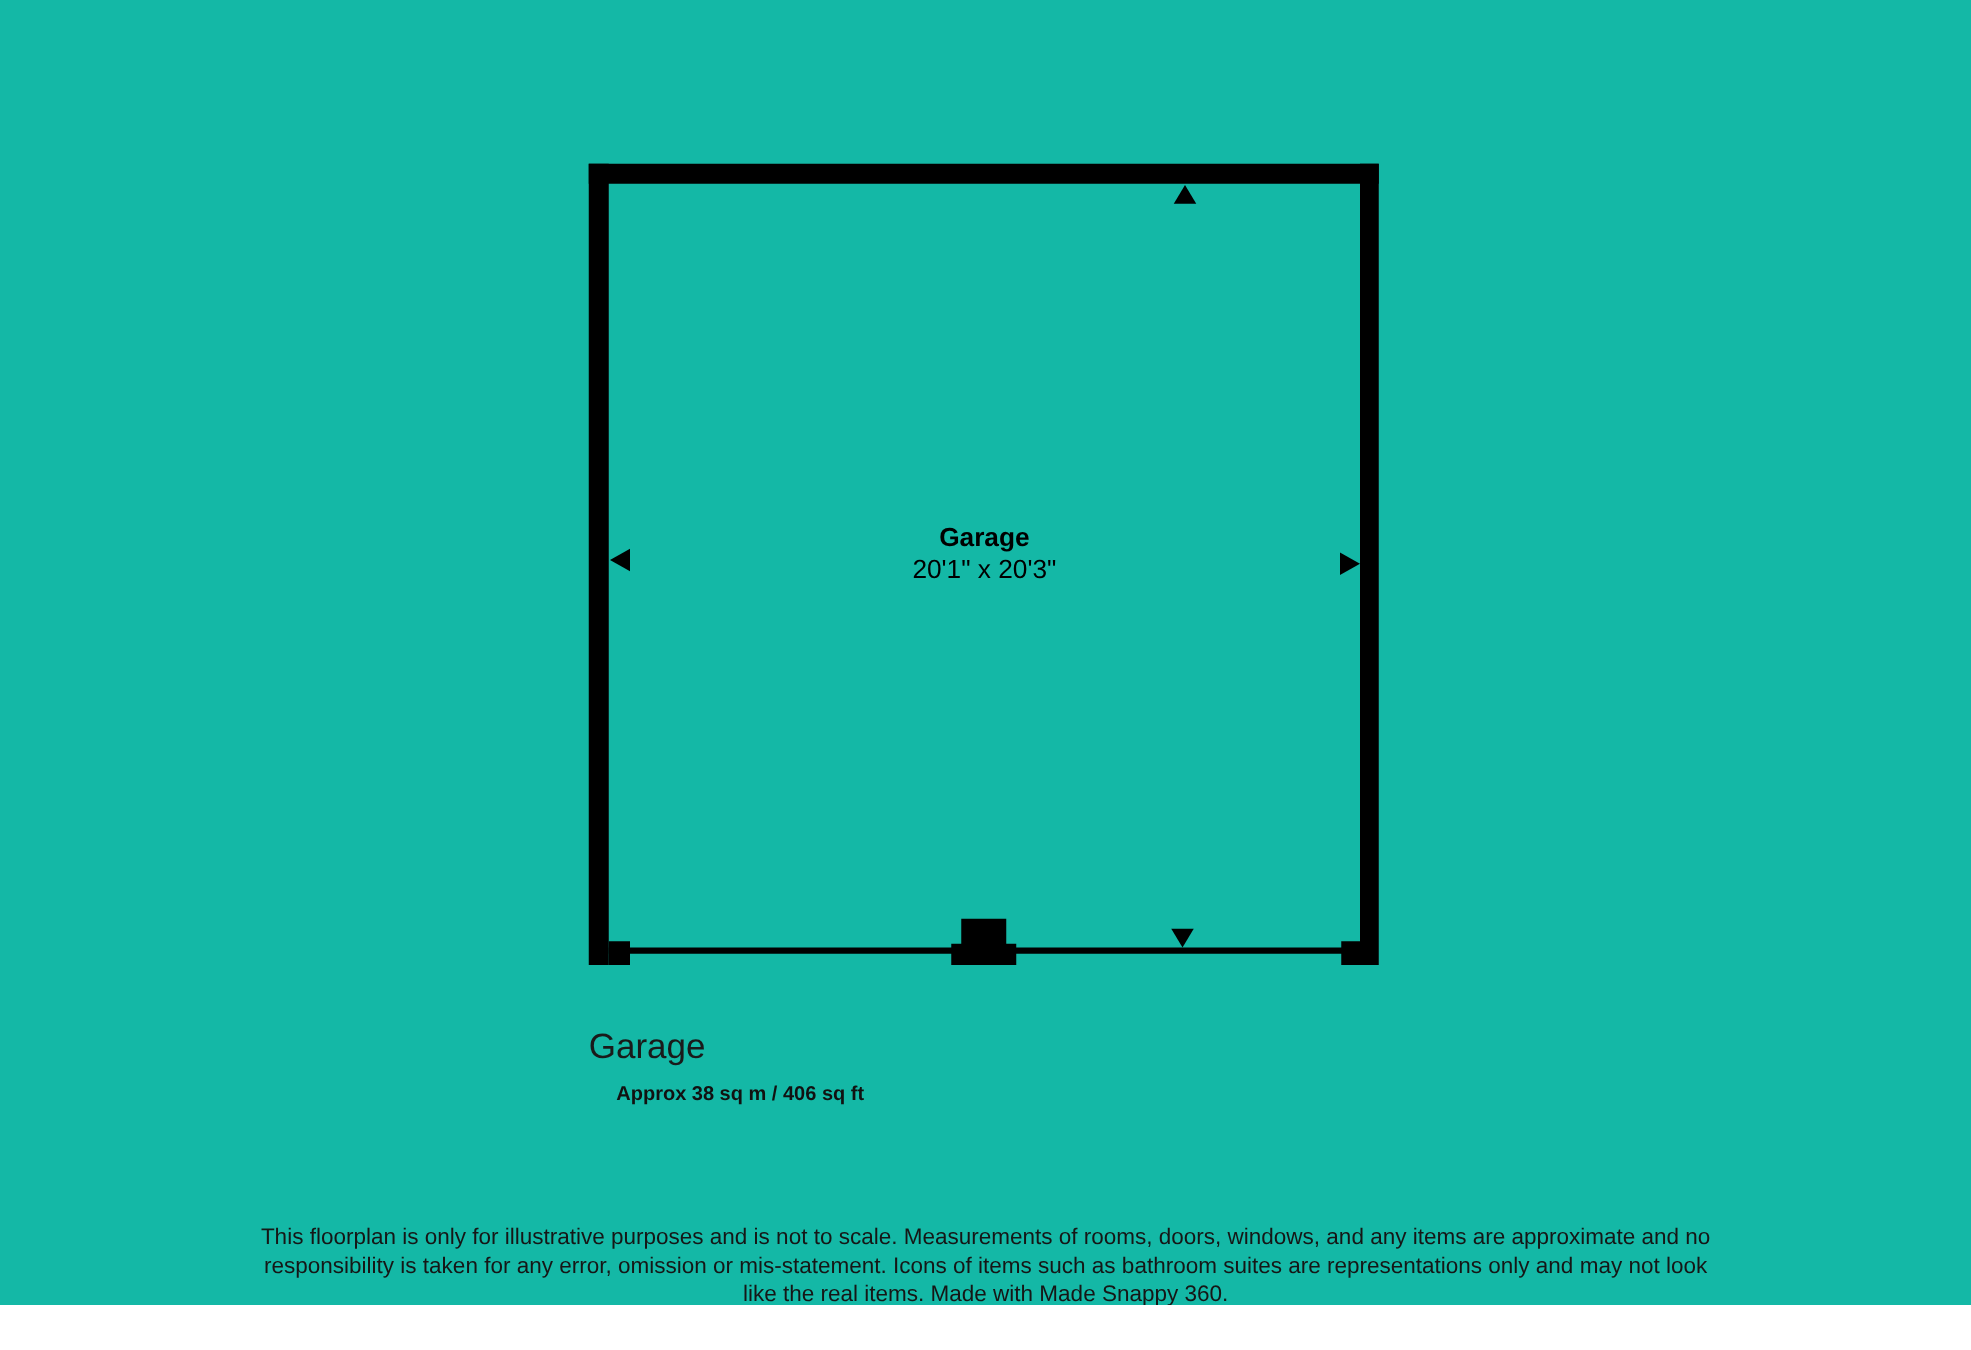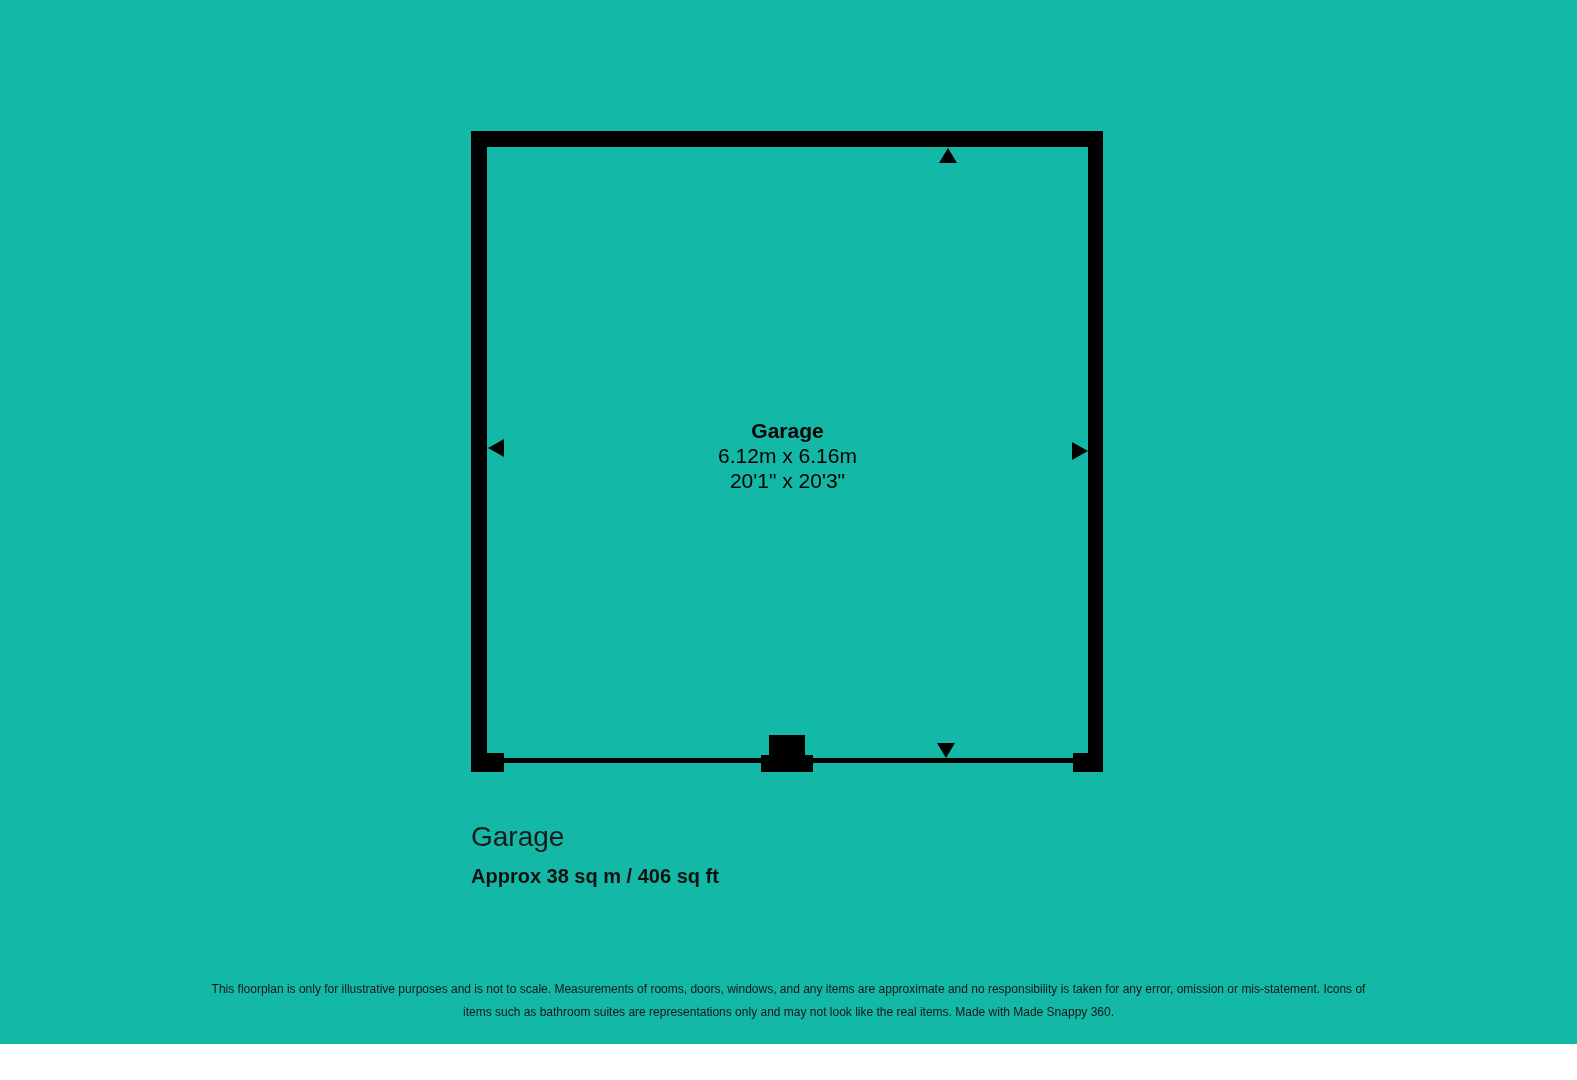--- a/index.html
+++ b/index.html
@@ -82,24 +82,25 @@
     top: 820px;
   }
   .floor-title {
     font-size: 28px;
     line-height: 34px;
     font-weight: normal;
     color: #1a1a1a;
   }
   .floor-area {
     margin-top: 10px;
-    font-size: 20px;
+    font-size: 16px;
     line-height: 24px;
     font-weight: bold;
     color: #111111;
+    margin-left: 22px;
   }
 
   
   .legend {
     position: absolute;
     left: 471px;
     top: 931px;
     display: flex;
     align-items: center;
   }
@@ -118,21 +119,21 @@
   }
 
   
   .disclaimer {
     position: absolute;
     left: 50%;
     transform: translateX(-50%);
     top: 978px;
     width: 1180px;
     text-align: center;
-    font-size: 12px;
+    font-size: 18px;
     line-height: 23px;
     color: #161616;
   }
 </style>
 </head>
 <body>
 
 <div class="canvas">
 
   <div class="room">
@@ -146,21 +147,20 @@
     <div class="wall door-post-top"></div>
     <div class="wall door-post-base"></div>
 
     <div class="marker marker-up"></div>
     <div class="marker marker-left"></div>
     <div class="marker marker-right"></div>
     <div class="marker marker-down"></div>
 
     <div class="room-label">
       <div class="room-name">Garage</div>
-      <div class="room-dim">6.12m x 6.16m</div>
       <div class="room-dim">20'1" x 20'3"</div>
     </div>
   </div>
 
   <div class="summary">
     <div class="floor-title">Garage</div>
     <div class="floor-area">Approx 38 sq m / 406 sq ft</div>
   </div>
 
 

